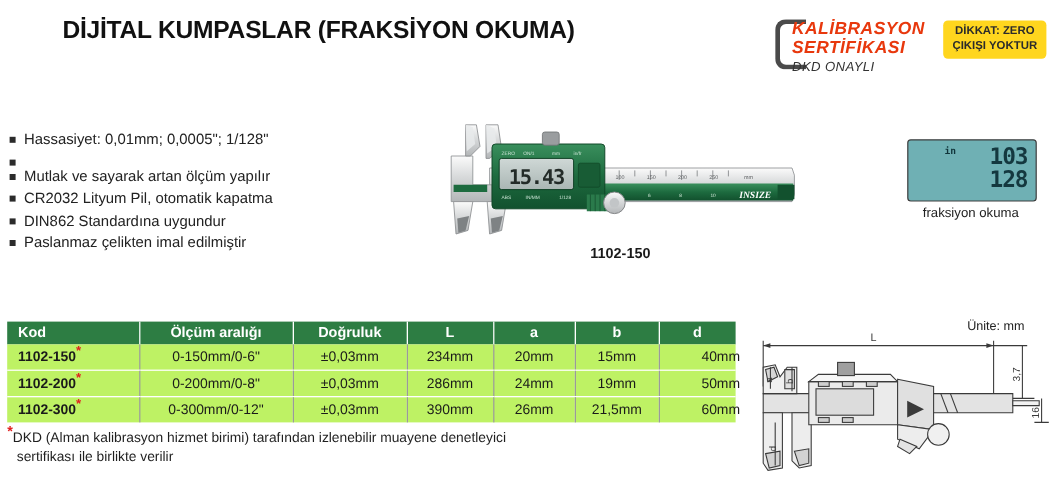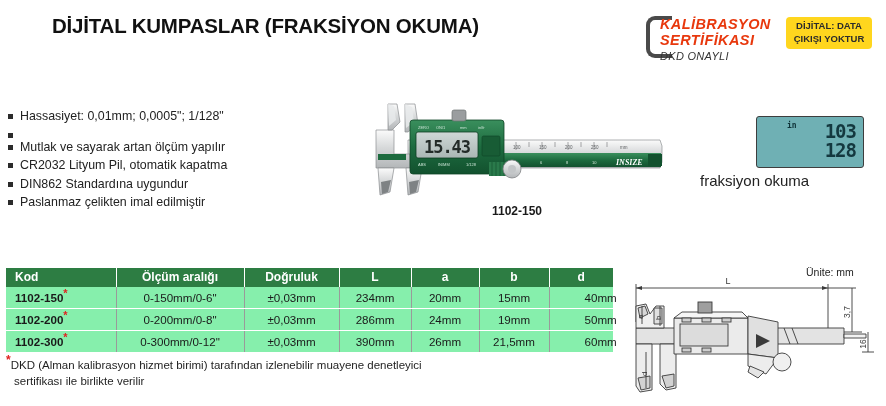--- a/index.html
+++ b/index.html
@@ -163,25 +163,25 @@
     font-family: "DejaVu Sans Mono", monospace;
     font-weight: bold;
     color: #14383f;
     line-height: 19px;
     font-size: 19px;
     letter-spacing: -1px;
   }
   .lcd-frac span { display: block; }
   .lcd-caption {
     position: absolute;
-    left: 700px;
+    left: 744px;
     top: 172px;
     width: 130px;
-    text-align: left;
-    font-size: 15px;
+    text-align: center;
+    font-size: 11px;
     color: #222222;
   }
 
   
   .spec-table {
     position: absolute;
     left: 6px;
     top: 268px;
     width: 607px;
     border-collapse: collapse;
@@ -193,21 +193,21 @@
     color: #ffffff;
     font-weight: bold;
     font-size: 12px;
     height: 18px;
     padding: 0 0 1px 0;
     border-right: 1px solid #ffffff;
   }
   .spec-table th:last-child { border-right: none; }
   .spec-table th.th-left { text-align: left; padding-left: 9px; }
   .spec-table td {
-    background: #86efac;
+    background: #bef264;
     height: 19px;
     text-align: center;
     border-right: 1px solid #9a9a9a;
     border-bottom: 1px solid #ffffff;
     color: #1a1a1a;
   }
   .spec-table td:last-child { border-right: none; padding-left: 35px; }
   .spec-table tr:last-child td { border-bottom: none; margin-top: 24px; }
   .spec-table td.code-cell {
     text-align: left;
@@ -263,21 +263,21 @@
 <div class="page-title">DİJİTAL KUMPASLAR (FRAKSİYON OKUMA)</div>
 
 <div class="cal-badge">
   <div class="cal-bracket"></div>
   <div class="cal-line1">KALİBRASYON</div>
   <div class="cal-line2">SERTİFİKASI</div>
   <div class="cal-line3">DKD ONAYLI</div>
 </div>
 
 <div class="warn-badge">
-  <div>DİJİTAL: DATA</div>
+  <div>DİKKAT: ZERO</div>
   <div>ÇIKIŞI YOKTUR</div>
 </div>
 
 <div class="features">
   <div class="feature-row">
     <span class="bullet-sq"></span>
     <span>Hassasiyet: 0,01mm; 0,0005"; 1/128"</span>
   </div>
   <div class="feature-row">
     <span class="bullet-sq"></span>

